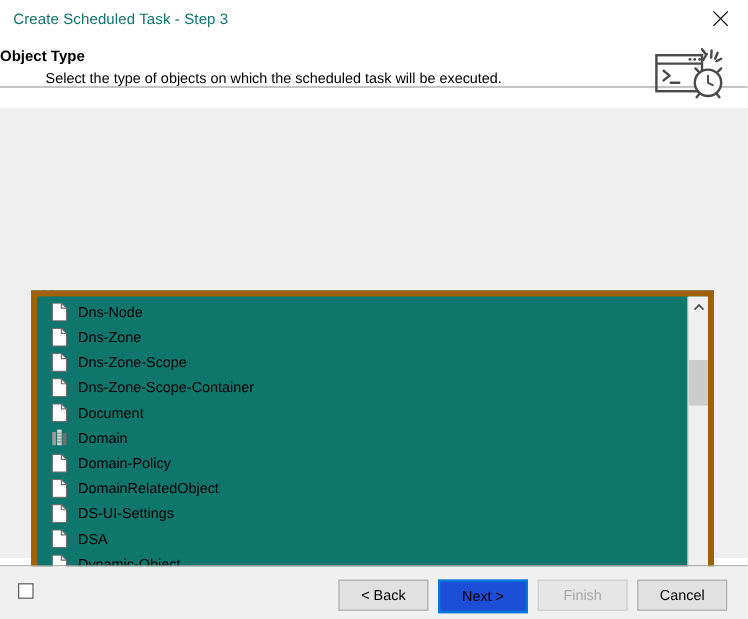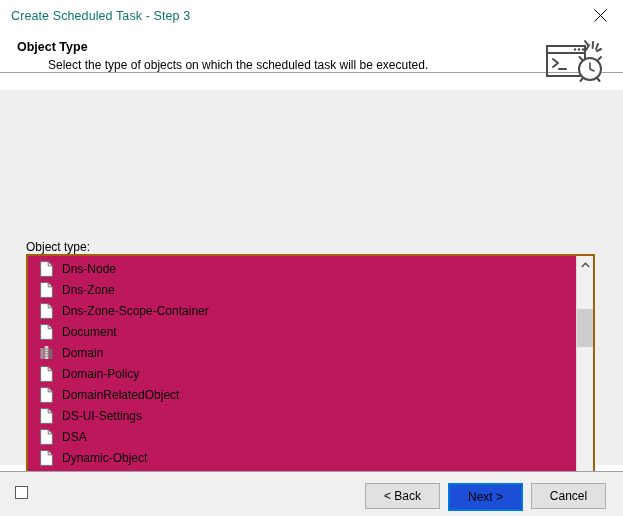--- a/index.html
+++ b/index.html
@@ -48,26 +48,25 @@
   
   #header-band {
     background: #ffffff;
     padding: 8px 0 0 0;
     height: 58px;
     position: relative;
   }
   #header-heading {
     font-weight: bold;
     font-size: 12.5px;
-    margin-left: 17px;
     margin-bottom: 4px;
   }
   #header-sub {
     font-size: 12px;
-    margin-left: 48px;
+    margin-left: 38px;
   }
   #header-icon {
     position: absolute;
     right: 18px;
     top: 4px;
     width: 60px;
     height: 52px;
   }
   #header-rule {
     height: 1px;
@@ -92,25 +91,25 @@
     position: absolute;
     left: 26px;
     top: 150px;
     font-size: 12px;
   }
 
   
   #listbox {
     position: absolute;
     left: 26px;
-    top: 164px;
+    top: 152px;
     width: 569px;
     height: 252px;
-    background: #be185d;
-    border: 2px solid #a16207;
+    background: #0f766e;
+    border: 5px solid #a16207;
     display: flex;
     overflow: hidden;
   }
   #list-items {
     flex: 1 1 auto;
     padding: 2px 0 0 0;
     overflow: hidden;
   }
   .list-row {
     height: 21px;
@@ -291,20 +290,27 @@
             <path d="M8.2 0.6 V4.8 H12.4" fill="none" stroke="#6f6f6f" stroke-width="1"></path>
           </svg>
           <span class="row-label">Dns-Node</span>
         </div>
         <div class="list-row">
           <svg class="row-icon" viewBox="0 0 13 16">
             <path d="M0.6 0.6 H8.2 L12.4 4.8 V15.4 H0.6 Z" fill="#ffffff" stroke="#6f6f6f" stroke-width="1"></path>
             <path d="M8.2 0.6 V4.8 H12.4" fill="none" stroke="#6f6f6f" stroke-width="1"></path>
           </svg>
           <span class="row-label">Dns-Zone</span>
+        </div>
+        <div class="list-row">
+          <svg class="row-icon" viewBox="0 0 13 16">
+            <path d="M0.6 0.6 H8.2 L12.4 4.8 V15.4 H0.6 Z" fill="#ffffff" stroke="#6f6f6f" stroke-width="1"></path>
+            <path d="M8.2 0.6 V4.8 H12.4" fill="none" stroke="#6f6f6f" stroke-width="1"></path>
+          </svg>
+          <span class="row-label">Dns-Zone-Scope</span>
         </div>
         <div class="list-row">
           <svg class="row-icon" viewBox="0 0 13 16">
             <path d="M0.6 0.6 H8.2 L12.4 4.8 V15.4 H0.6 Z" fill="#ffffff" stroke="#6f6f6f" stroke-width="1"></path>
             <path d="M8.2 0.6 V4.8 H12.4" fill="none" stroke="#6f6f6f" stroke-width="1"></path>
           </svg>
           <span class="row-label">Dns-Zone-Scope-Container</span>
         </div>
         <div class="list-row">
           <svg class="row-icon" viewBox="0 0 13 16">
@@ -382,15 +388,16 @@
 </div>
 
 <div id="footer-rule"></div>
 <div id="footer">
   <div id="footer-checkbox-row">
     <span class="cb" id="props-cb"></span>
   </div>
   <div id="footer-buttons">
     <button class="btn">&lt; Back</button>
     <button class="btn default">Next &gt;</button>
+    <button class="btn disabled">Finish</button>
     <button class="btn">Cancel</button>
   </div>
 </div>
 
 </body></html>

